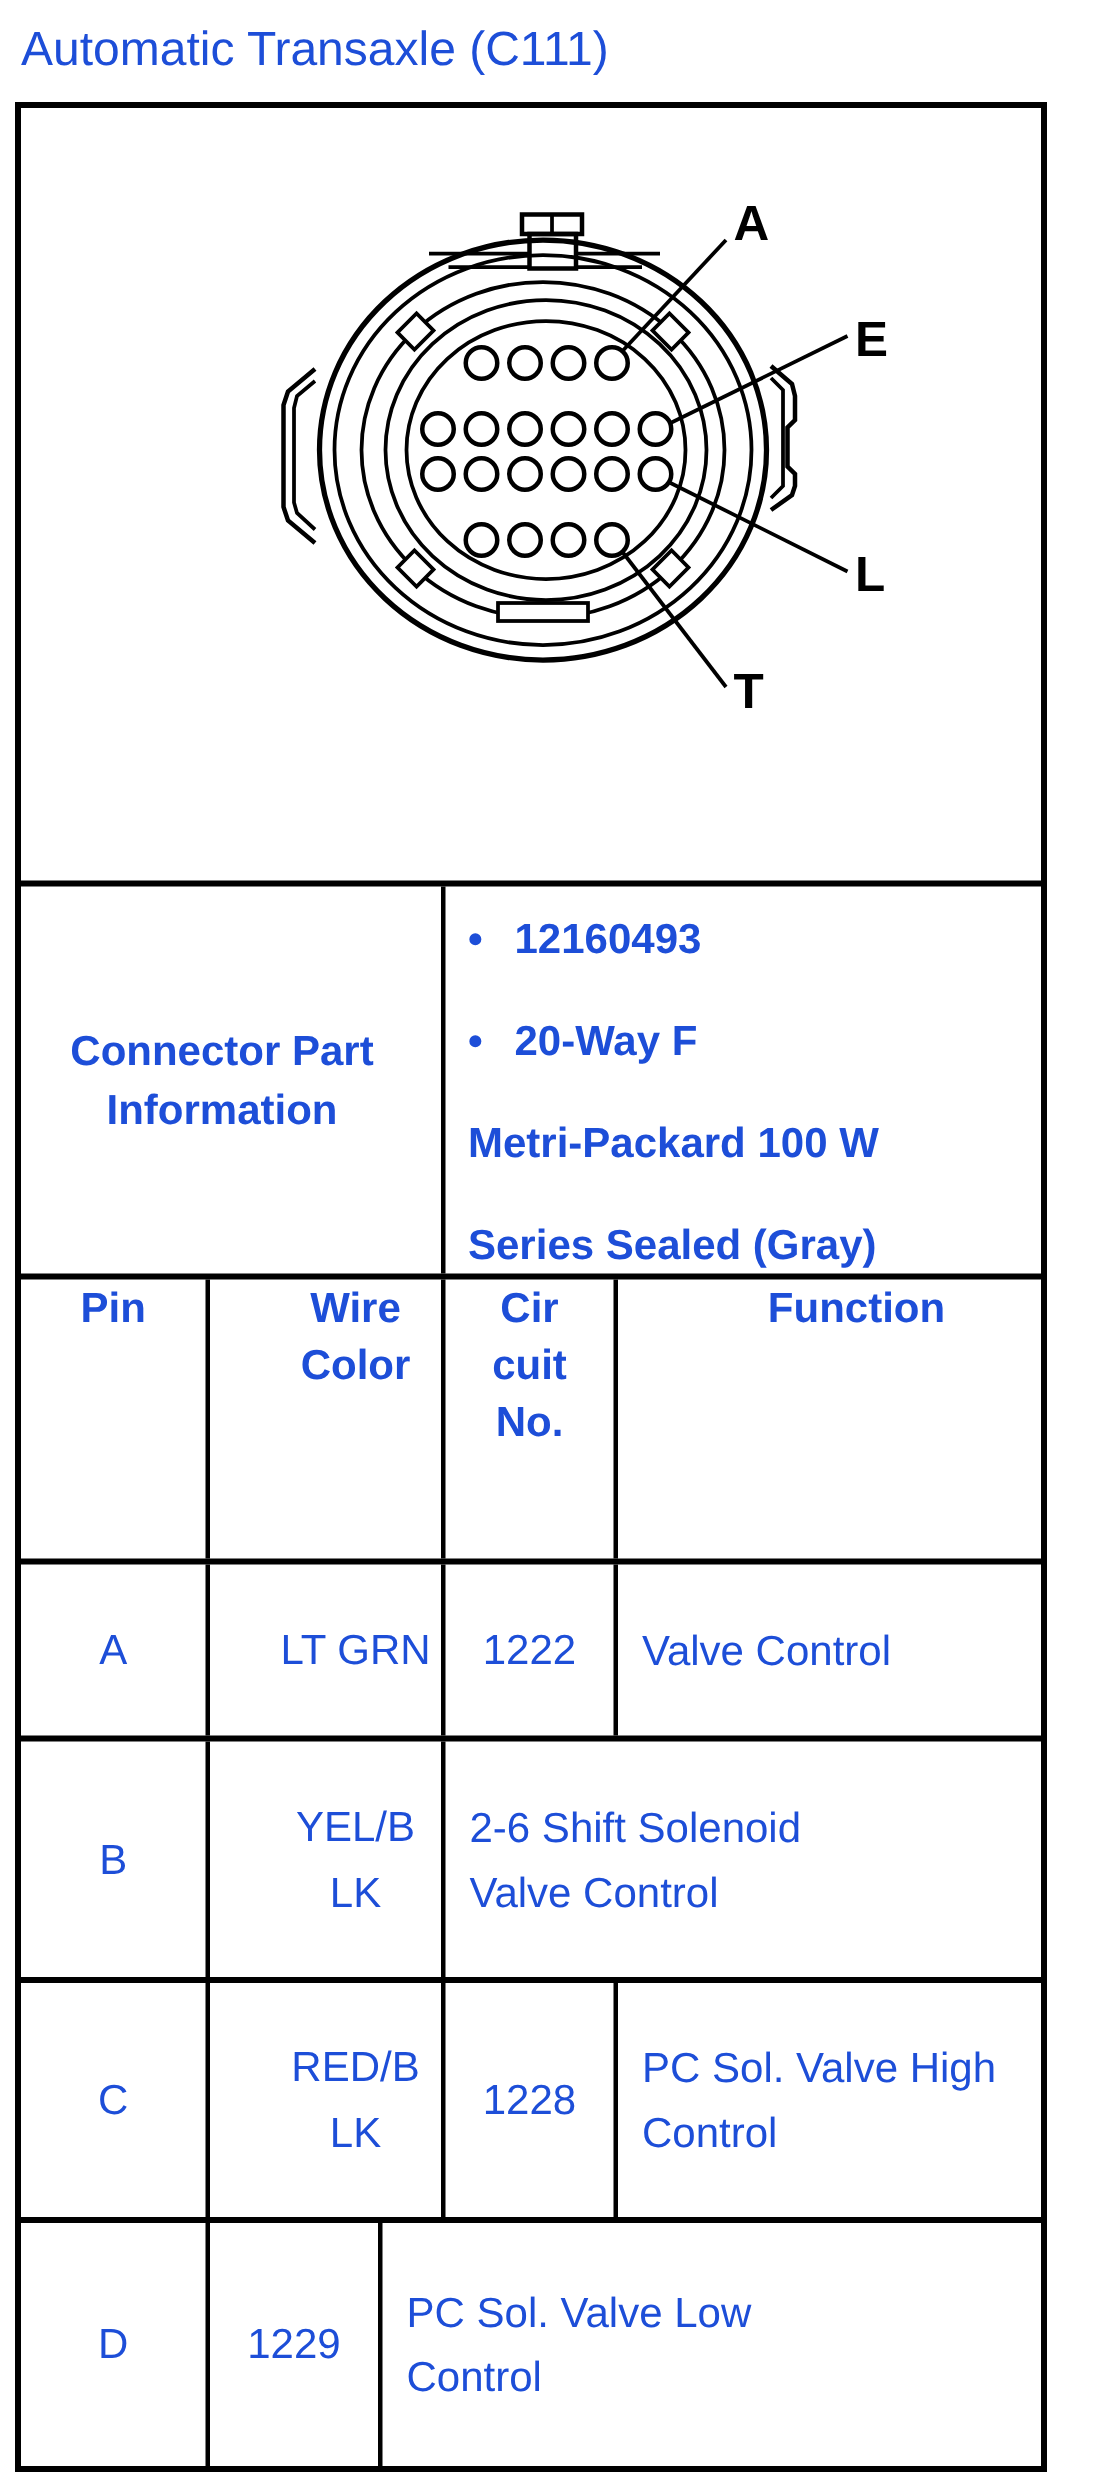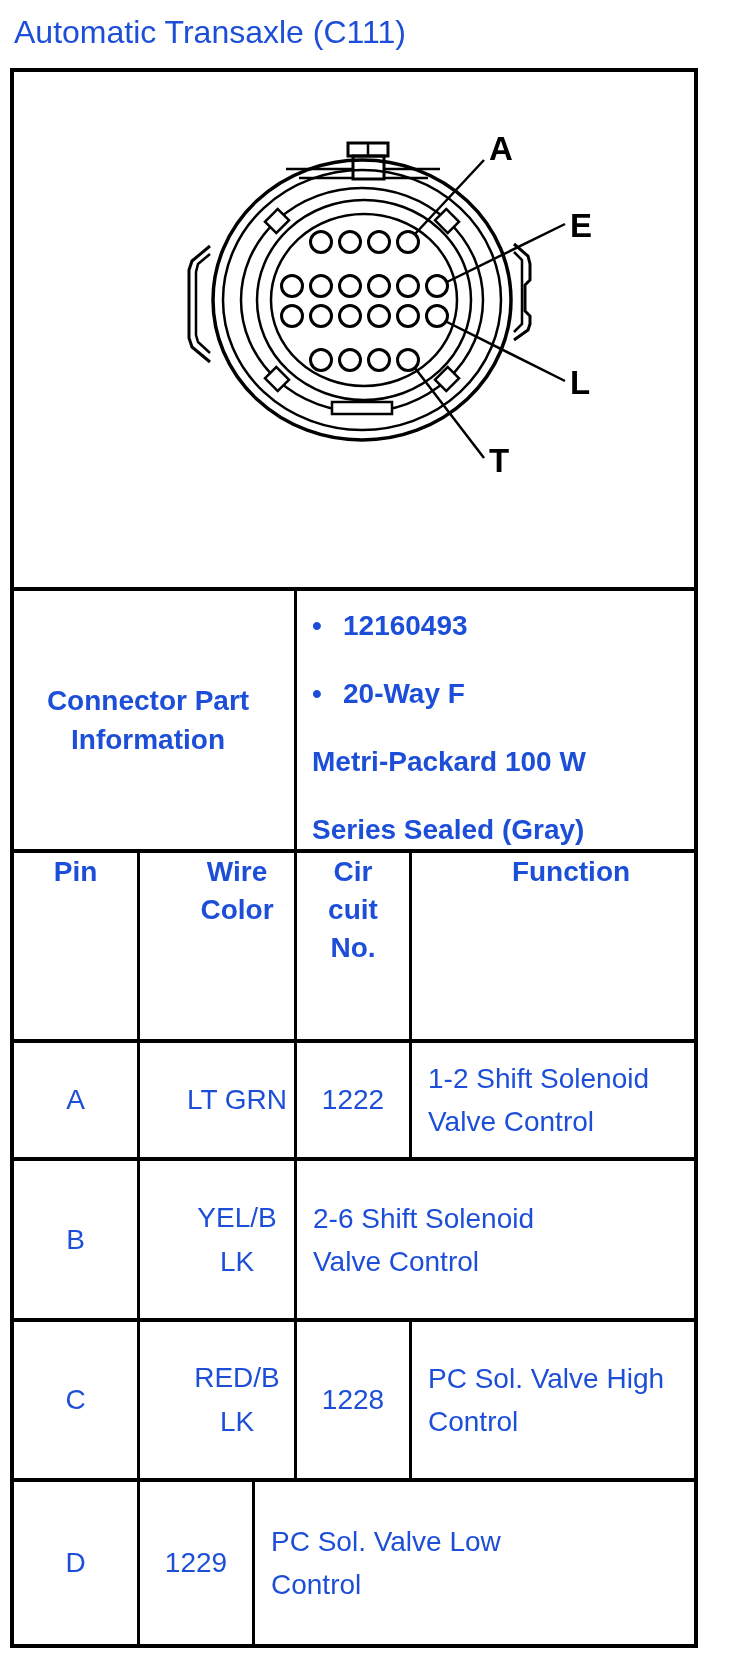--- a/index.html
+++ b/index.html
@@ -180,21 +180,20 @@
       <div class="cell hcell col-fn bl">Function</div>
     </div>
 
     <div class="row row-a">
       <div class="cell dcell col-pin">A</div>
       <div class="cell dcell col-wire bl">
         <div>LT GRN</div>
       </div>
       <div class="cell dcell col-circ bl">1222</div>
       <div class="cell dcell fncell col-fn bl">
-        <div>1-2 Shift Solenoid</div>
         <div>Valve Control</div>
       </div>
     </div>
 
     <div class="row row-b">
       <div class="cell dcell col-pin">B</div>
       <div class="cell dcell col-wire bl">
         <div>YEL/B</div>
         <div>LK</div>
       </div>

